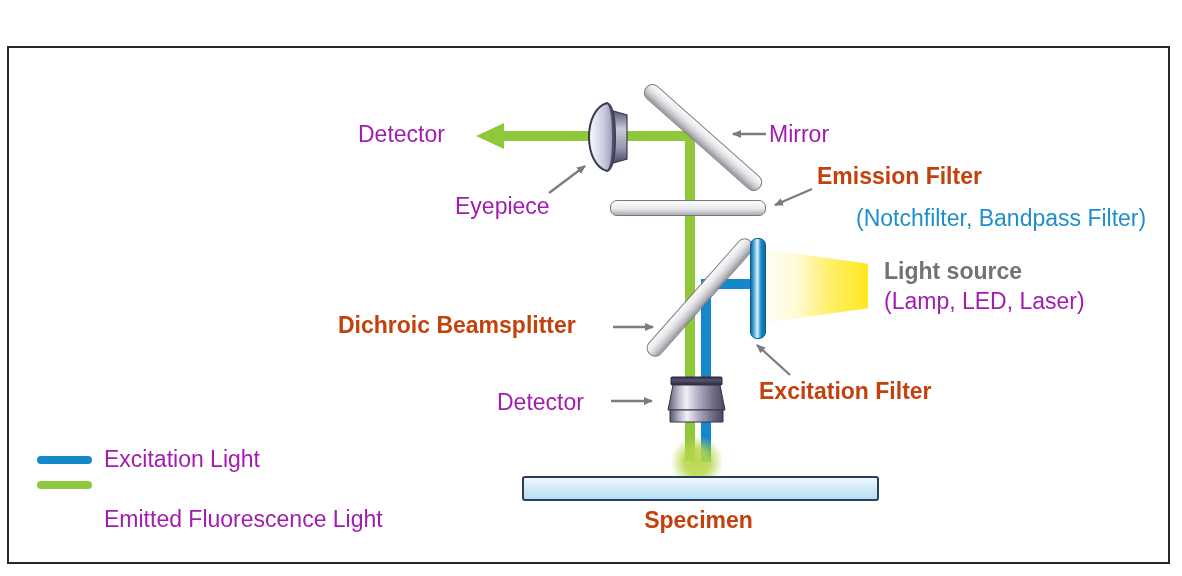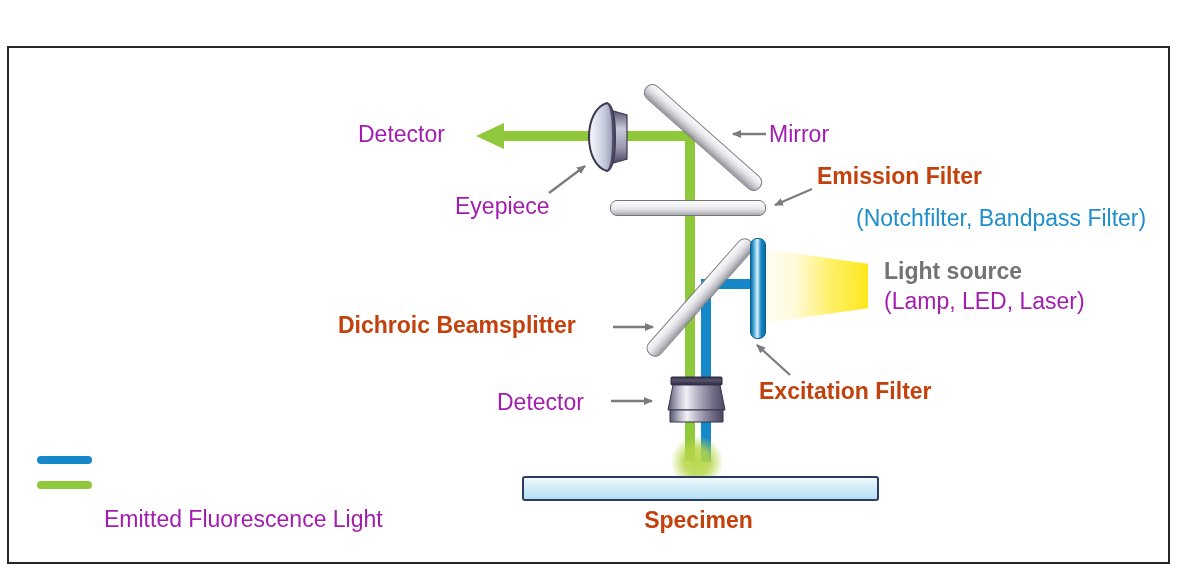--- a/index.html
+++ b/index.html
@@ -141,20 +141,21 @@
   <div class="abs lbl-blue emission-label">Emission Filter</div>
   <div class="abs lbl-blue-sub emission-sub">(Notchfilter, Bandpass Filter)</div>
   <div class="abs lbl lbl-bold lightsource-label">Light source</div>
   <div class="abs lbl lightsource-sub">(Lamp, LED, Laser)</div>
   <div class="abs lbl-blue dichroic-label">Dichroic Beamsplitter</div>
   <div class="abs lbl objective-label">Detector</div>
   <div class="abs lbl-blue excitation-label">Excitation Filter</div>
   <div class="abs lbl-blue specimen-label">Specimen</div>
 
   <div class="abs legend-swatch blue legend-swatch-blue"></div>
+  <div class="abs lbl legend-text-1">Excitation Light</div>
   <div class="abs legend-swatch green legend-swatch-green"></div>
   <div class="abs lbl legend-text-2">Emitted Fluorescence Light</div>
 
   <svg class="abs pointer-layer" width="1182" height="576" viewBox="0 0 1182 576">
     <defs>
       <marker id="ah" markerWidth="10" markerHeight="10" refX="8" refY="5" orient="auto" markerUnits="userSpaceOnUse">
         <path d="M0,1 L9,5 L0,9 Z" fill="#7B7C7F"></path>
       </marker>
     </defs>
     <g stroke="#7B7C7F" stroke-width="2.3" fill="none">

